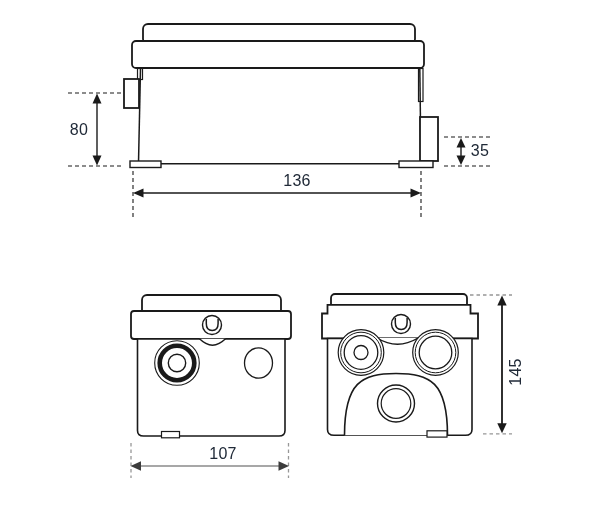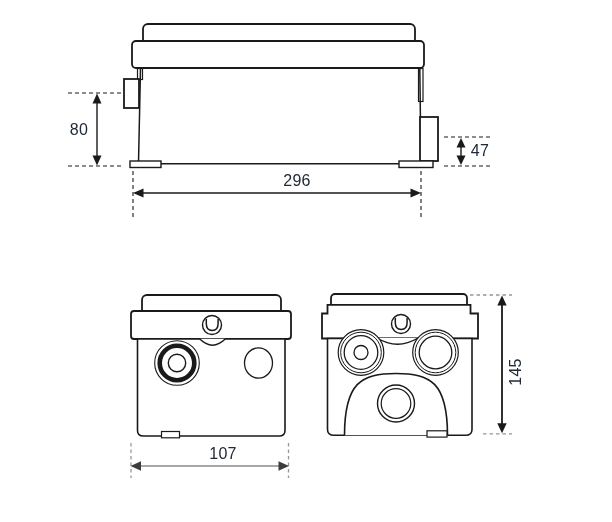--- a/index.html
+++ b/index.html
@@ -140,20 +140,20 @@
       <path class="gdash" d="M470,295 H512"></path>
       <path class="gdash" d="M483,433.8 H512"></path>
       <line class="dline" style="stroke-width:1.8" x1="502" y1="303" x2="502" y2="426"></line>
       <polygon class="ah" points="502,295.5 497.3,305.5 506.7,305.5"></polygon>
       <polygon class="ah" points="502,433.3 497.3,423.3 506.7,423.3"></polygon>
     </g>
   </svg>
 
   <span class="dim-label" style="left:63px;top:121px;width:32px;">80</span>
 
-  <span class="dim-label" style="left:464px;top:142px;width:32px;">47</span>
+  <span class="dim-label" style="left:464px;top:142px;width:32px;">35</span>
 
-  <span class="dim-label" style="left:271px;top:172px;width:52px;">296</span>
+  <span class="dim-label" style="left:271px;top:172px;width:52px;">136</span>
 
   <span class="dim-label" style="left:197px;top:445px;width:52px;">107</span>
 
   <span class="dim-label vertical" style="left:494px;top:363px;width:44px;">145</span>
 </div>
 
 </body></html>

